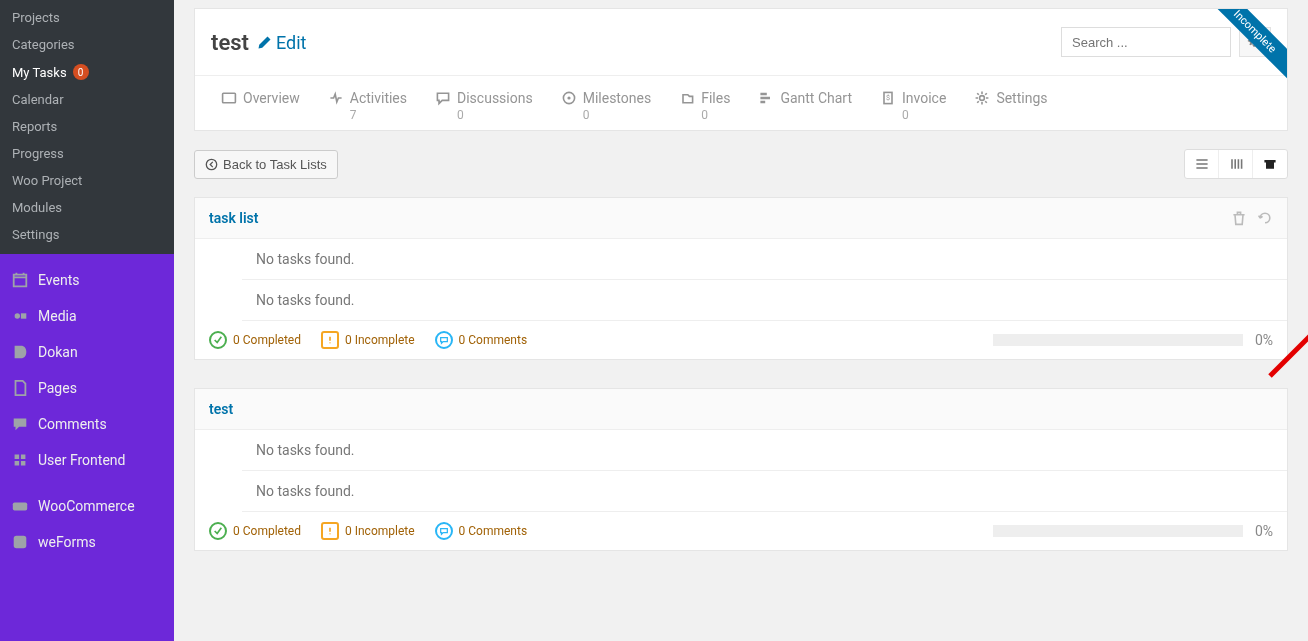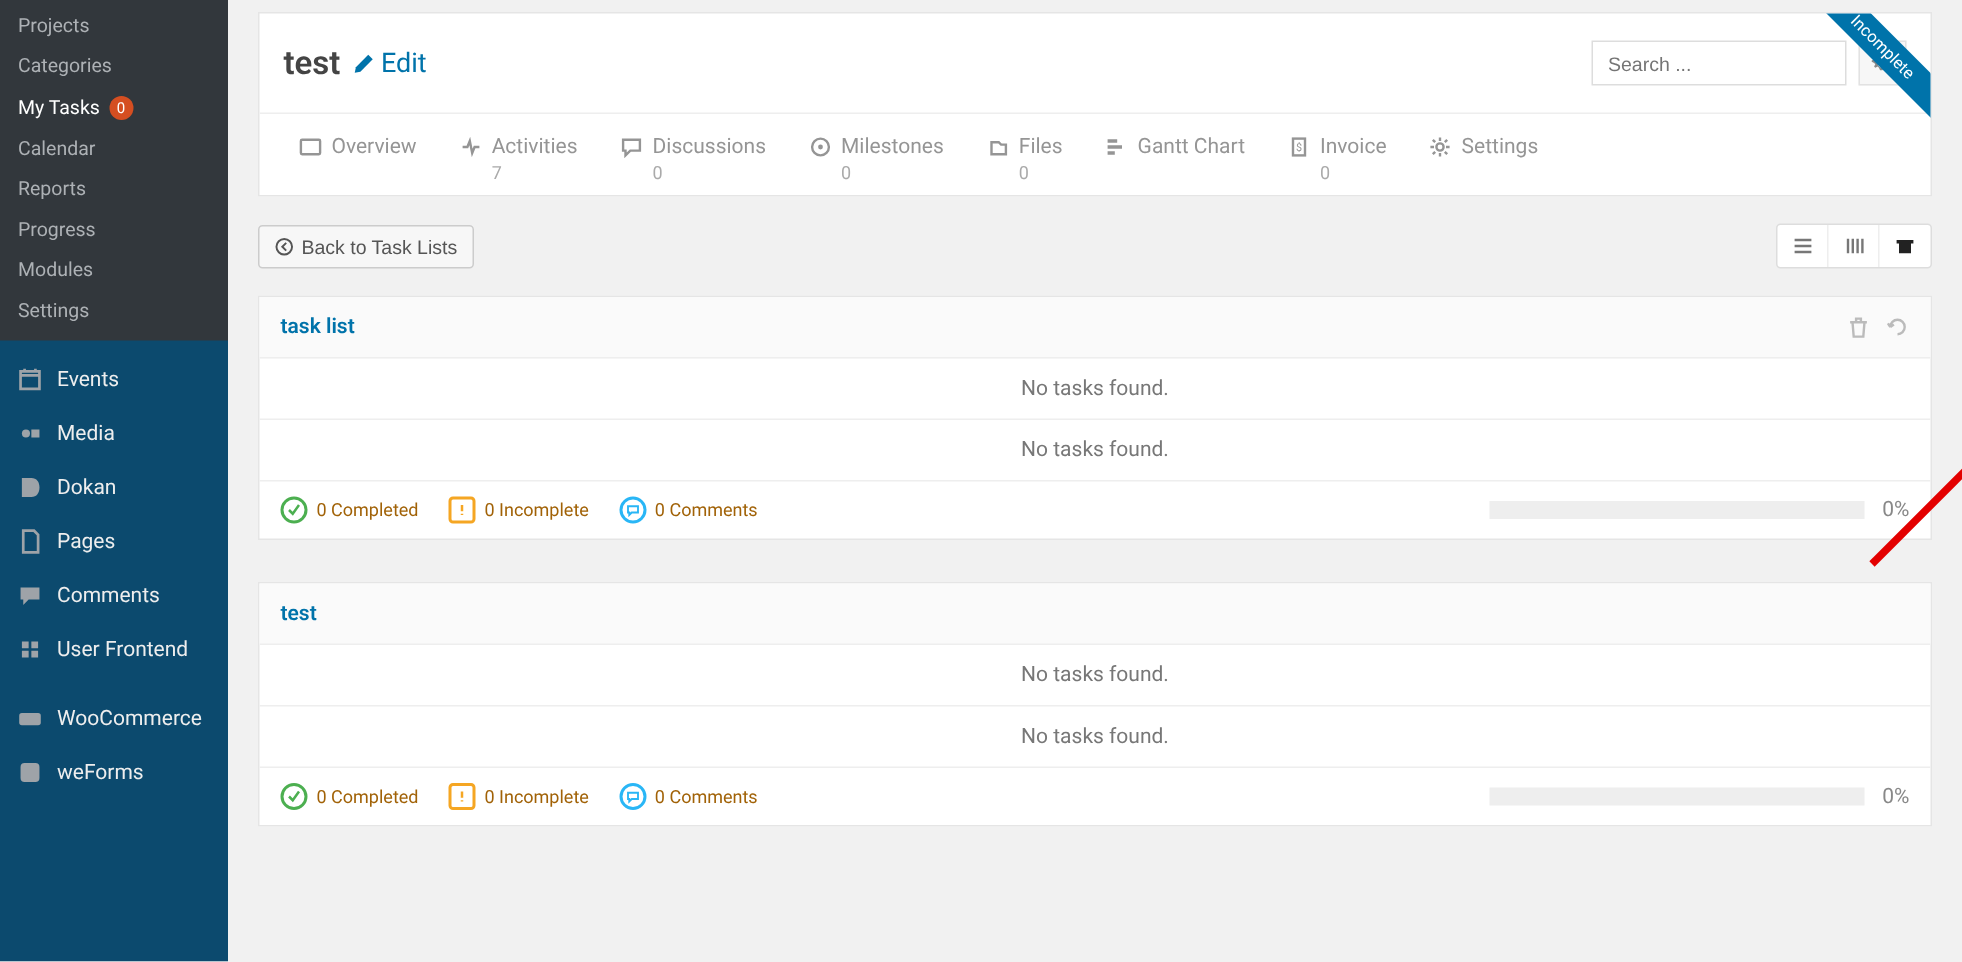--- a/index.html
+++ b/index.html
@@ -9,22 +9,22 @@
     background: #f1f1f1;
     color: #444;
     display: flex;
     height: 641px;
     width: 1308px;
     overflow: hidden;
   }
 
   
   .sidebar {
-    width: 152px;
-    background: #0c4a6e;
+    width: 174px;
+    background: #6d28d9;
     color: #eee;
     display: flex;
     flex-direction: column;
     flex-shrink: 0;
   }
   .sidebar .sub {
     background: #32373c;
     padding: 4px 0 6px 0;
   }
   .sidebar .sub .item {
@@ -207,21 +207,20 @@
     border-right: 1px solid #eee;
   }
   .view-switch .vbtn:last-child { border-right: none; color: #222; }
   .view-switch .vbtn svg { width: 16px; height: 16px; fill: currentColor; }
 
   
   .tasklist {
     background: #fff;
     border: 1px solid #e5e5e5;
     margin-bottom: 28px;
-    text-align: center;
   }
   .tl-header {
     padding: 12px 14px;
     background: #fafafa;
     display: flex;
     align-items: center;
     border-bottom: 1px solid #eee;
   }
   .tl-title {
     color: #0073aa;
@@ -234,20 +233,21 @@
     gap: 10px;
     color: #bbb;
   }
   .tl-actions .ibtn { cursor: pointer; display: inline-flex; }
   .tl-actions svg { width: 16px; height: 16px; fill: currentColor; }
   .tl-row {
     padding: 12px 14px;
     border-bottom: 1px solid #eee;
     color: #777;
     font-size: 14px;
+    margin-left: 47px;
   }
   .tl-footer {
     padding: 10px 14px;
     display: flex;
     align-items: center;
     gap: 20px;
   }
   .stat {
     display: inline-flex;
     align-items: center;
@@ -304,20 +304,23 @@
       <span class="badge">0</span>
     </div>
     <div class="item">
         <span>Calendar</span>
       </div>
     <div class="item">
         <span>Reports</span>
       </div>
     <div class="item">
         <span>Progress</span>
+      </div>
+    <div class="item">
+        <span>Woo Project</span>
       </div>
     <div class="item">
         <span>Modules</span>
       </div>
     <div class="item">
         <span>Settings</span>
       </div>
   </div>
 
   <div class="main">

